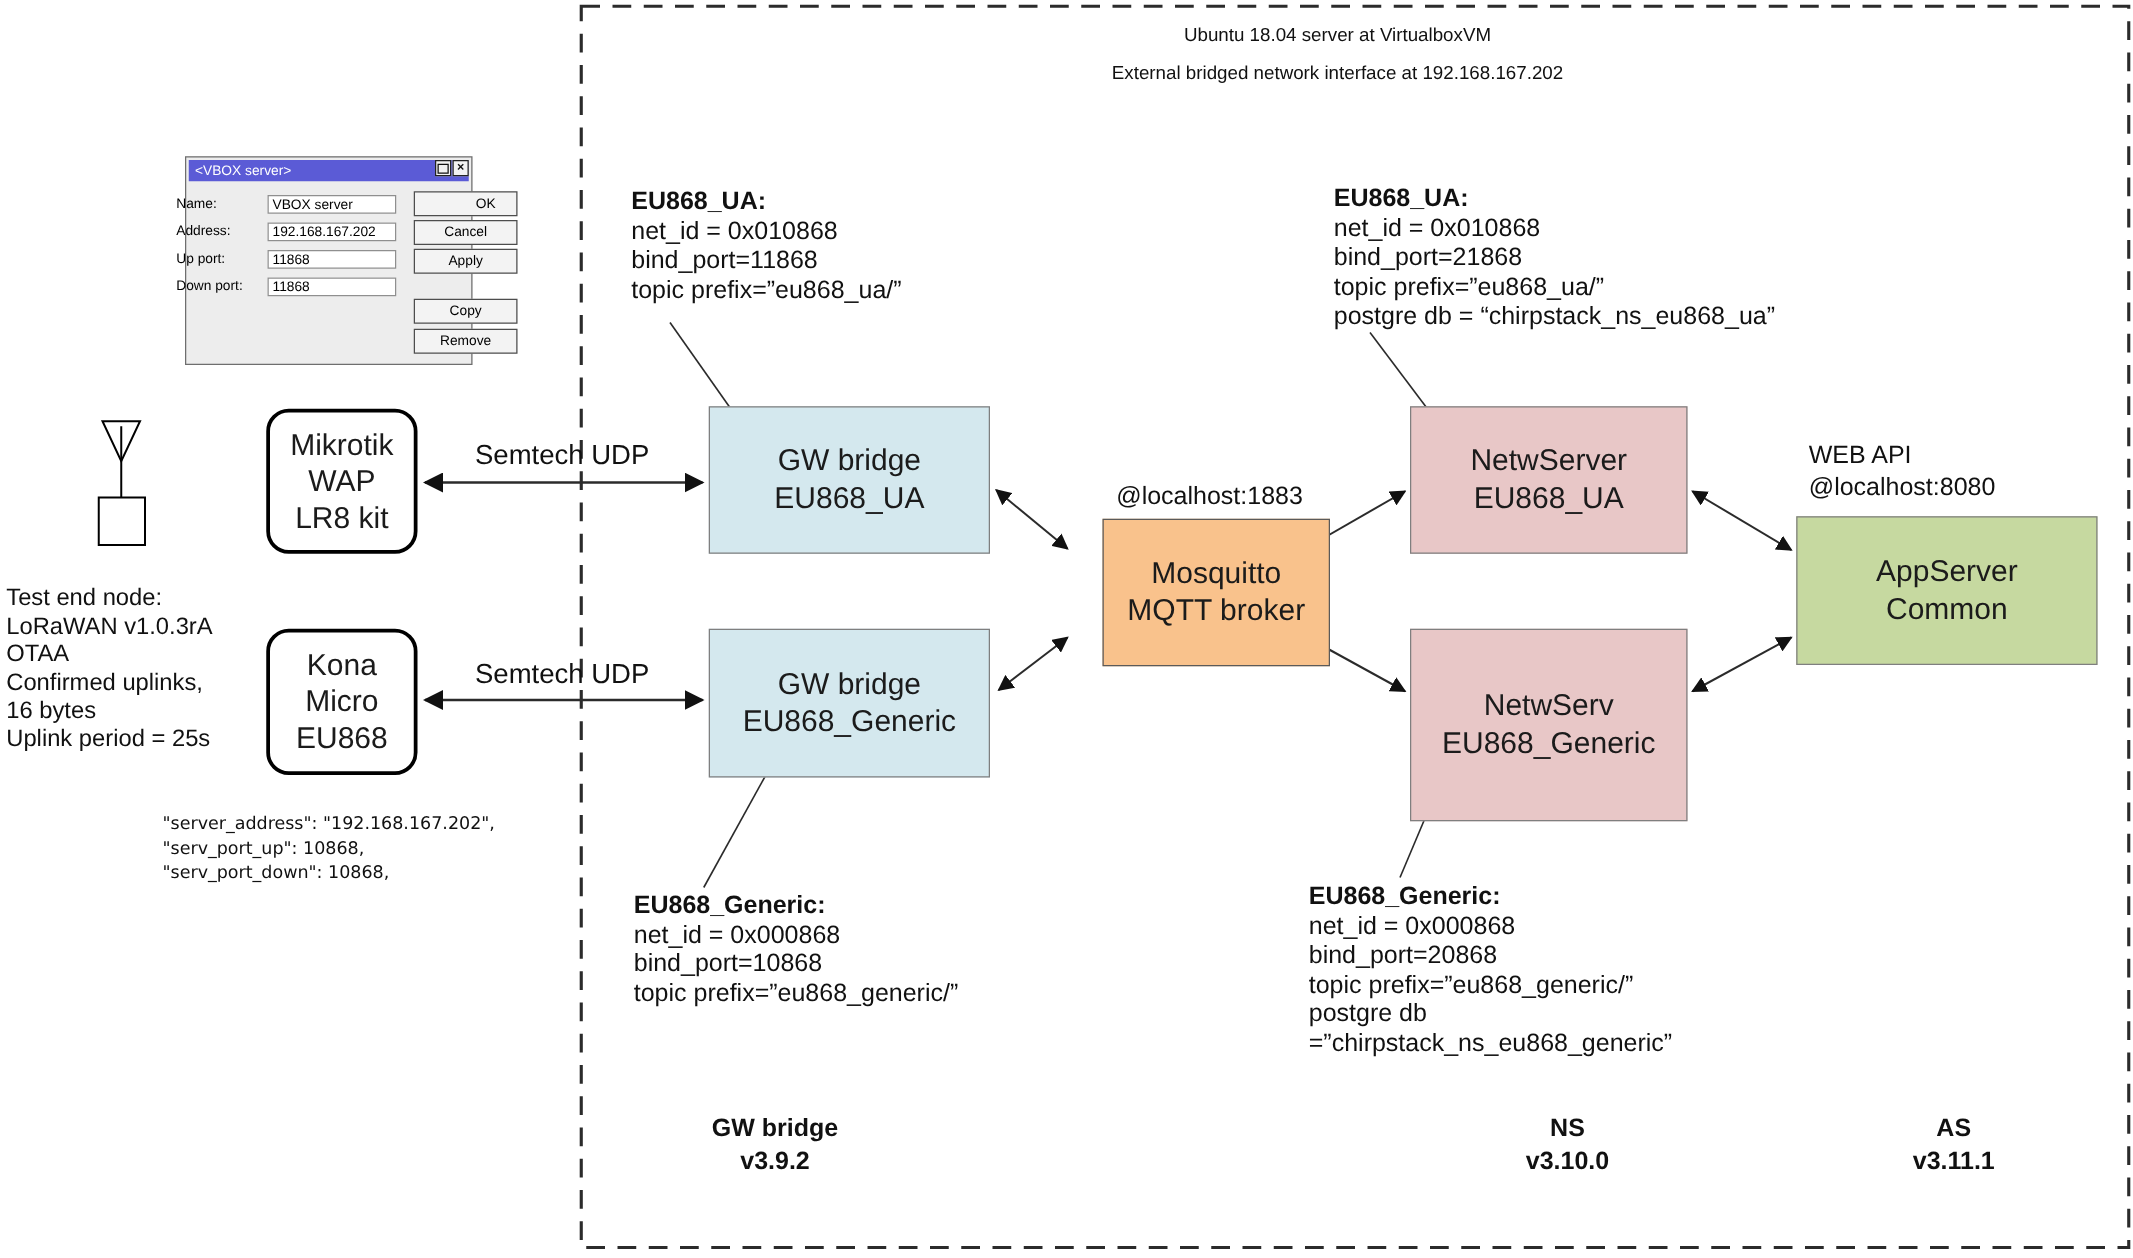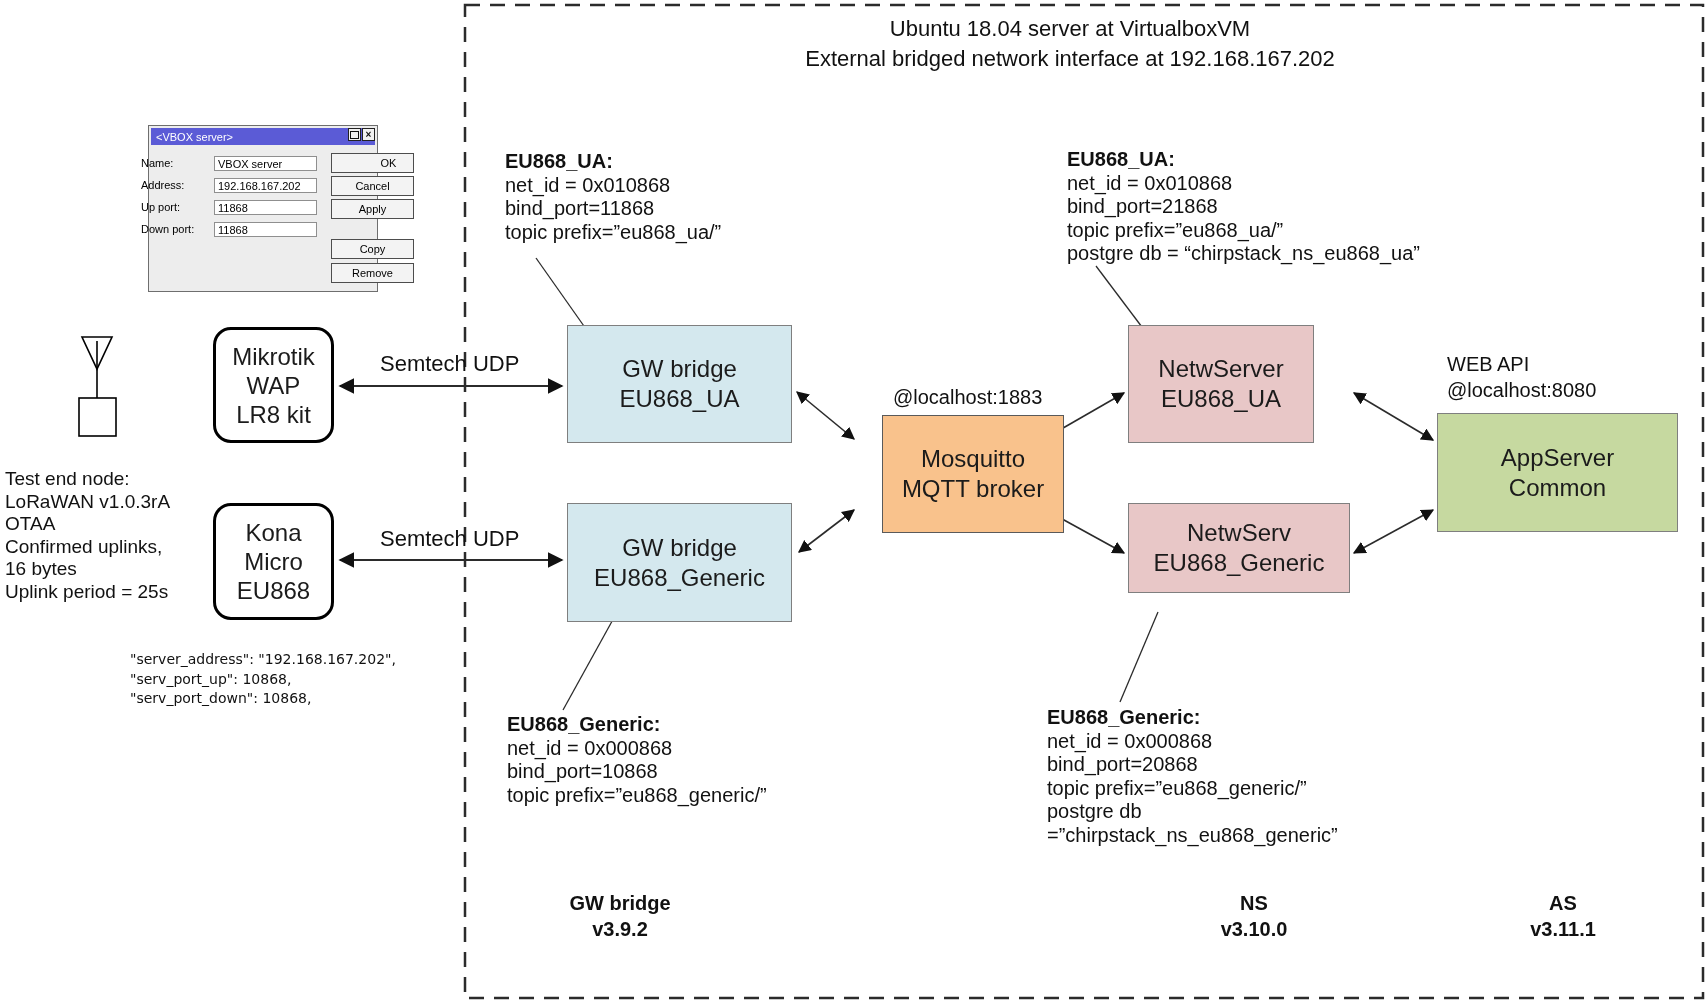--- a/index.html
+++ b/index.html
@@ -3,21 +3,21 @@
 <meta charset="utf-8">
 <style>
   html,body{margin:0;padding:0;background:#ffffff;}
   #stage{
     position:relative;width:1706px;height:1006px;background:#ffffff;overflow:hidden;
     font-family:"Liberation Sans",sans-serif;color:#111;
   }
   #overlay{position:absolute;left:0;top:0;width:1706px;height:1006px;z-index:0;}
   .abs{position:absolute;}
   
-  .server-title{z-index:1;text-align:center;font-size:22px;line-height:30px;color:#111;}
+  .server-title{z-index:1;text-align:center;font-size:15px;line-height:30px;color:#111;}
   
   .node{
     z-index:1;display:flex;align-items:center;justify-content:center;text-align:center;
     white-space:pre-line;font-size:24px;line-height:30px;color:#1b1b1b;box-sizing:border-box;
   }
   .node-blue {background:#d4e8ee;border:1px solid #7f7f7f;}
   .node-orange{background:#f9c28c;border:1px solid #5a5a5a;margin-left:24px;}
   .node-pink {background:#e8c7c7;border:1px solid #7f7f7f;}
   .node-green{background:#c6d9a0;border:1px solid #7f7f7f;}
   .node-device{
@@ -154,23 +154,23 @@
 
   <div class="abs semtech" style="left:380px;top:351px;">Semtech UDP</div>
   <div class="abs semtech" style="left:380px;top:526px;">Semtech UDP</div>
 
   <div class="abs node node-blue" style="left:567px;top:325px;width:225px;height:118px;">GW bridge
 EU868_UA</div>
   <div class="abs node node-blue" style="left:567px;top:503px;width:225px;height:119px;">GW bridge
 EU868_Generic</div>
   <div class="abs node node-orange" style="left:858px;top:415px;width:182px;height:118px;">Mosquitto
 MQTT broker</div>
-  <div class="abs node node-pink" style="left:1128px;top:325px;width:186px;height:118px;">NetwServer
+  <div class="abs node node-pink" style="left:1128px;top:325px;width:222px;height:118px;">NetwServer
 EU868_UA</div>
-  <div class="abs node node-pink" style="left:1128px;top:503px;width:222px;height:90px;">NetwServ
+  <div class="abs node node-pink" style="left:1128px;top:503px;width:222px;height:154px;">NetwServ
 EU868_Generic</div>
   <div class="abs node node-green" style="left:1437px;top:413px;width:241px;height:119px;">AppServer
 Common</div>
 
   <div class="abs addr-label" style="left:893px;top:384px;">@localhost:1883</div>
   <div class="abs addr-label" style="left:1447px;top:351px;">
     <div>WEB API</div>
     <div>@localhost:8080</div>
   </div>
 

